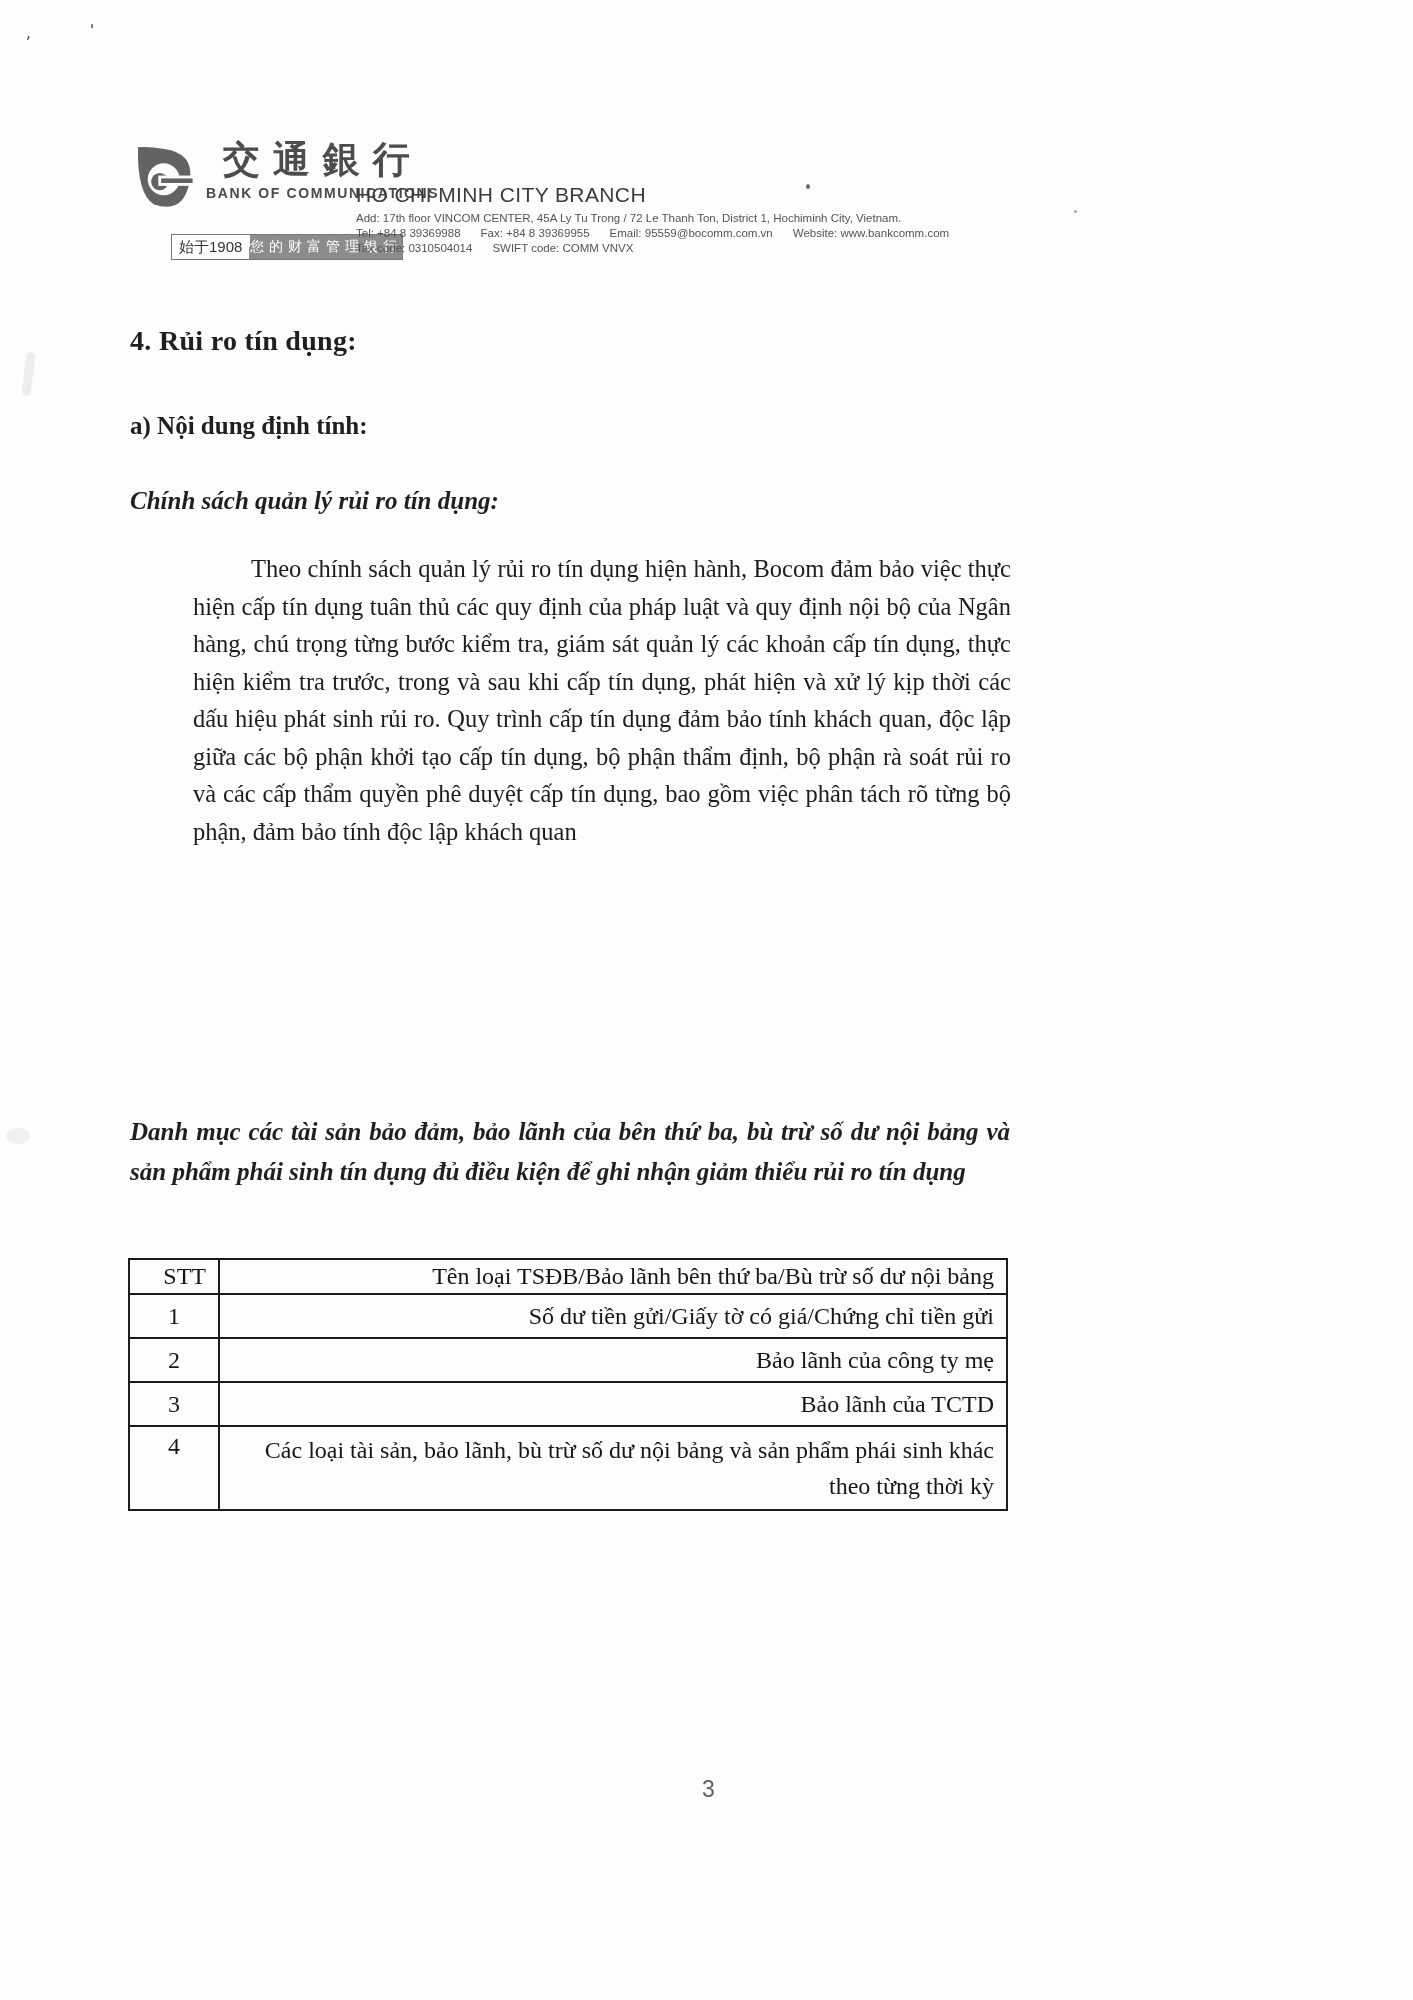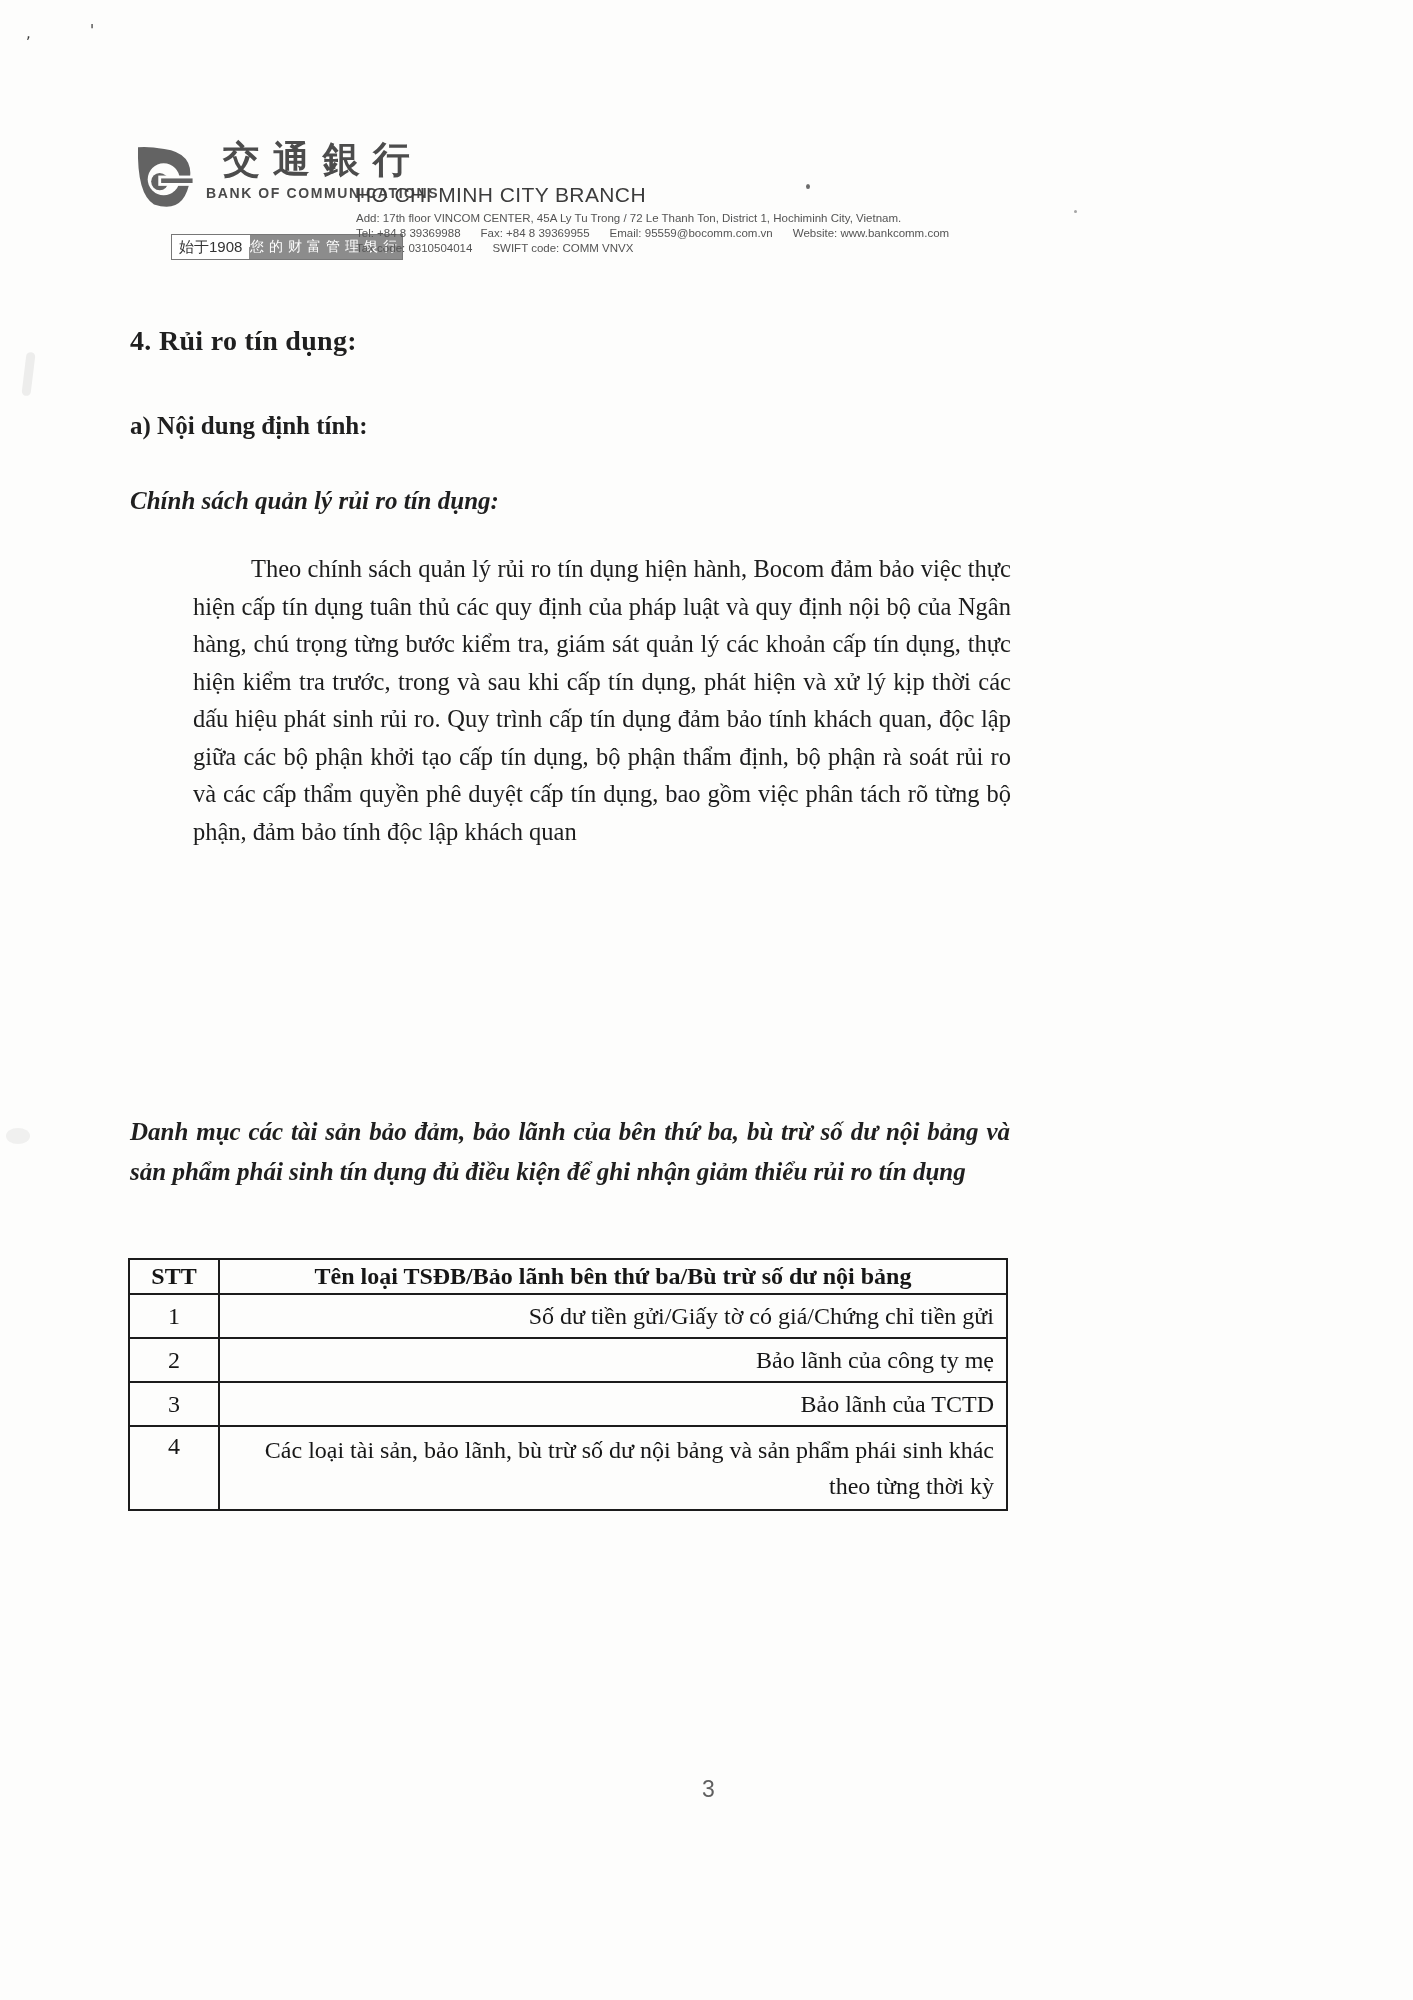--- a/index.html
+++ b/index.html
@@ -52,21 +52,21 @@
   }
 
   
   table.doc-table {
     border-collapse:collapse; width:880px; table-layout:fixed;
     font-size:24px; color:#161616;
   }
   table.doc-table th, table.doc-table td {
     border:2px solid #1c1c1c; box-sizing:border-box; padding:3px 12px;
   }
-  table.doc-table th { font-weight:bold; text-align:center; height:24px; }
+  table.doc-table th { font-weight:normal; text-align:right; height:24px; }
   td.col-stt { text-align:center; width:90px; }
   td.col-name { text-align:right; line-height:36px; }
   tr.r { height:42px; }
   tr.r-tall { height:84px; }
 
   .page-num {
     font-family:"Liberation Sans","DejaVu Sans",sans-serif;
     font-size:23px; color:#5f5f5f;
   }
 

